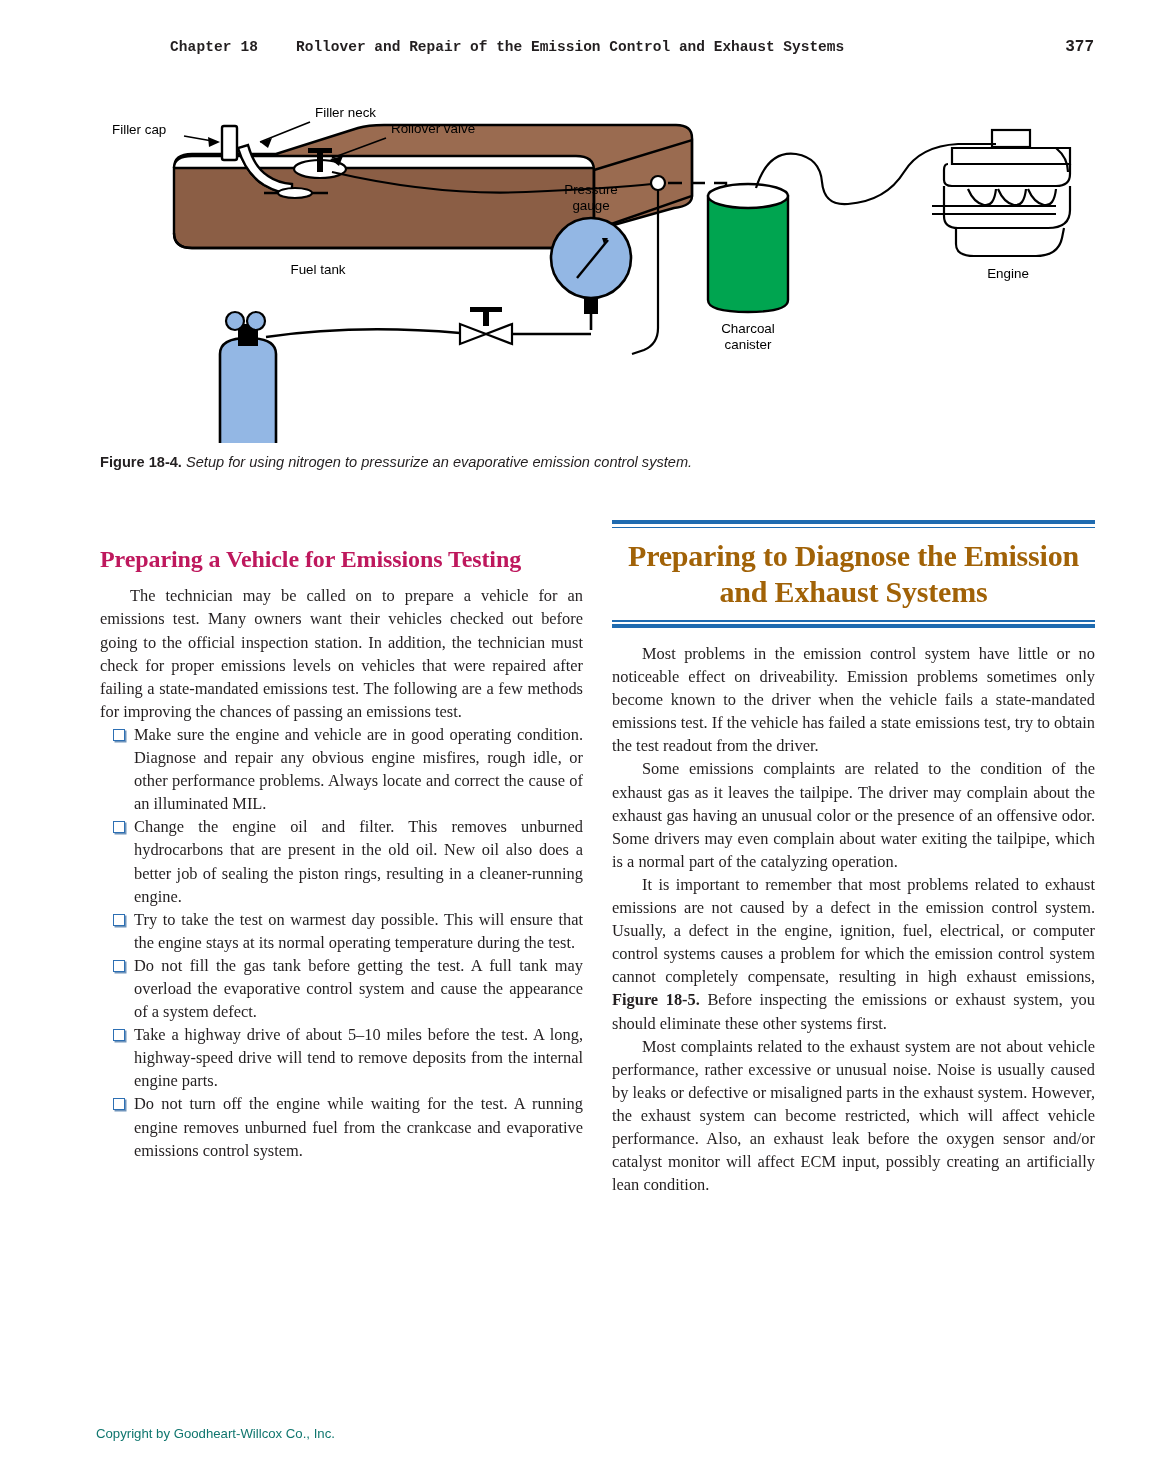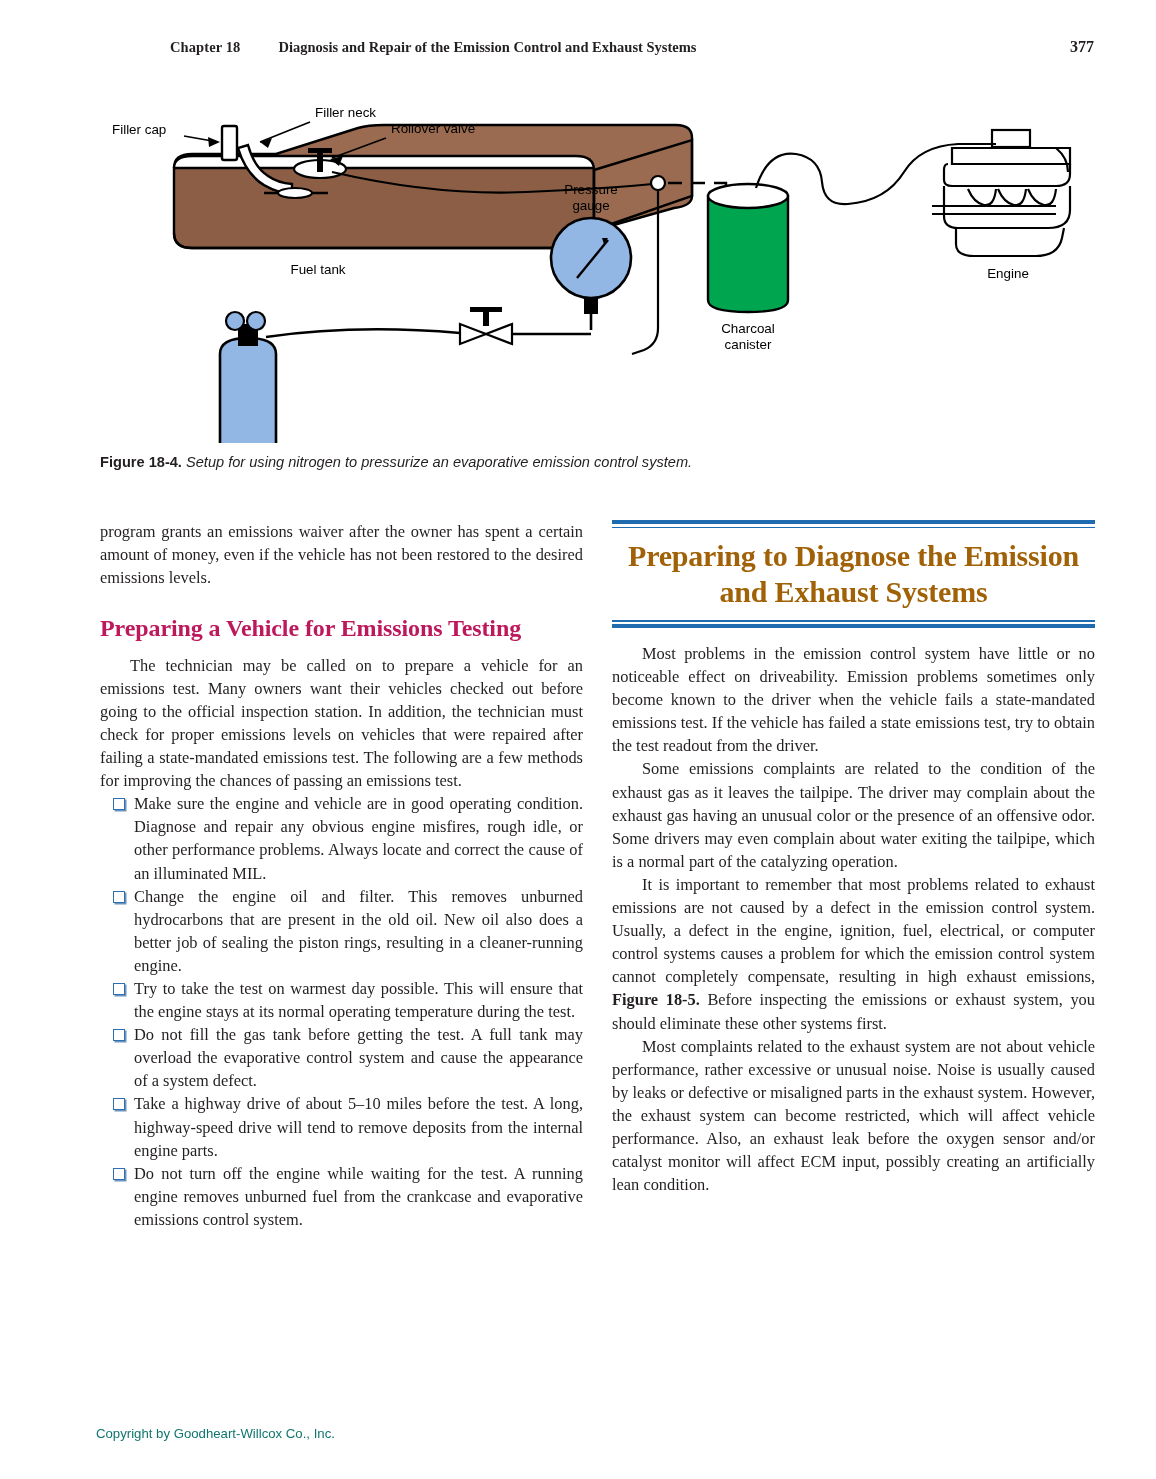--- a/index.html
+++ b/index.html
@@ -16,22 +16,22 @@
     overflow: hidden;
   }
 
   
   .running-head {
     position: absolute;
     top: 38px;
     left: 170px;
     right: 62px;
     display: flex;
-    align-items: flex-end;
-    font-family: Liberation Serif, serif;
+    align-items: center;
+    font-family: Liberation Mono, monospace;
   }
   .rh-chapter {
     font-weight: bold;
     font-size: 14.5px;
     letter-spacing: 0.1px;
     white-space: nowrap;
   }
   .rh-title {
     font-weight: bold;
     font-size: 14.5px;
@@ -175,21 +175,21 @@
     font-family: "Liberation Sans", sans-serif;
     font-size: 13.4px;
     fill: #000000;
   }
 </style>
 </head>
 <body>
 
 <div class="running-head">
   <span class="rh-chapter">Chapter 18</span>
-  <span class="rh-title">Diagnosis and Repair of the Emission Control and Exhaust Systems</span>
+  <span class="rh-title">Rollover and Repair of the Emission Control and Exhaust Systems</span>
   <span class="rh-page">377</span>
 </div>
 
 <div class="figure-block">
 
   <svg class="figure-art" viewBox="0 0 980 355">
 
     <g>
 
       <path d="M 78 80 L 78 145 Q 78 160 96 160 L 480 160 Q 498 160 498 145 L 498 80 Z" fill="#8B5E45" stroke="#000" stroke-width="2.4"></path>
@@ -293,21 +293,20 @@
 
     <text class="lbl" x="152" y="512" text-anchor="middle">Nitrogen cylinder</text>
   </svg>
 
   <div class="figure-caption">
     <span class="fc-label">Figure 18-4.</span><span class="fc-text"> Setup for using nitrogen to pressurize an evaporative emission control system.</span>
   </div>
 </div>
 
 <div class="col col-left">
-  <p class="body">program grants an emissions waiver after the owner has spent a certain amount of money, even if the vehicle has not been restored to the desired emissions levels.</p>
 
   <h2 class="section-head">Preparing a Vehicle for Emissions Testing</h2>
 
   <p class="body indent">The technician may be called on to prepare a vehicle for an emissions test. Many owners want their vehicles checked out before going to the official inspection station. In addition, the technician must check for proper emissions levels on vehicles that were repaired after failing a state-mandated emissions test. The following are a few methods for improving the chances of passing an emissions test.</p>
 
   <ul class="checklist">
     <li>
       <span class="cb"></span>
       <span>Make sure the engine and vehicle are in good operating condition. Diagnose and repair any obvious engine misfires, rough idle, or other performance problems. Always locate and correct the cause of an illuminated MIL.</span>
     </li>

